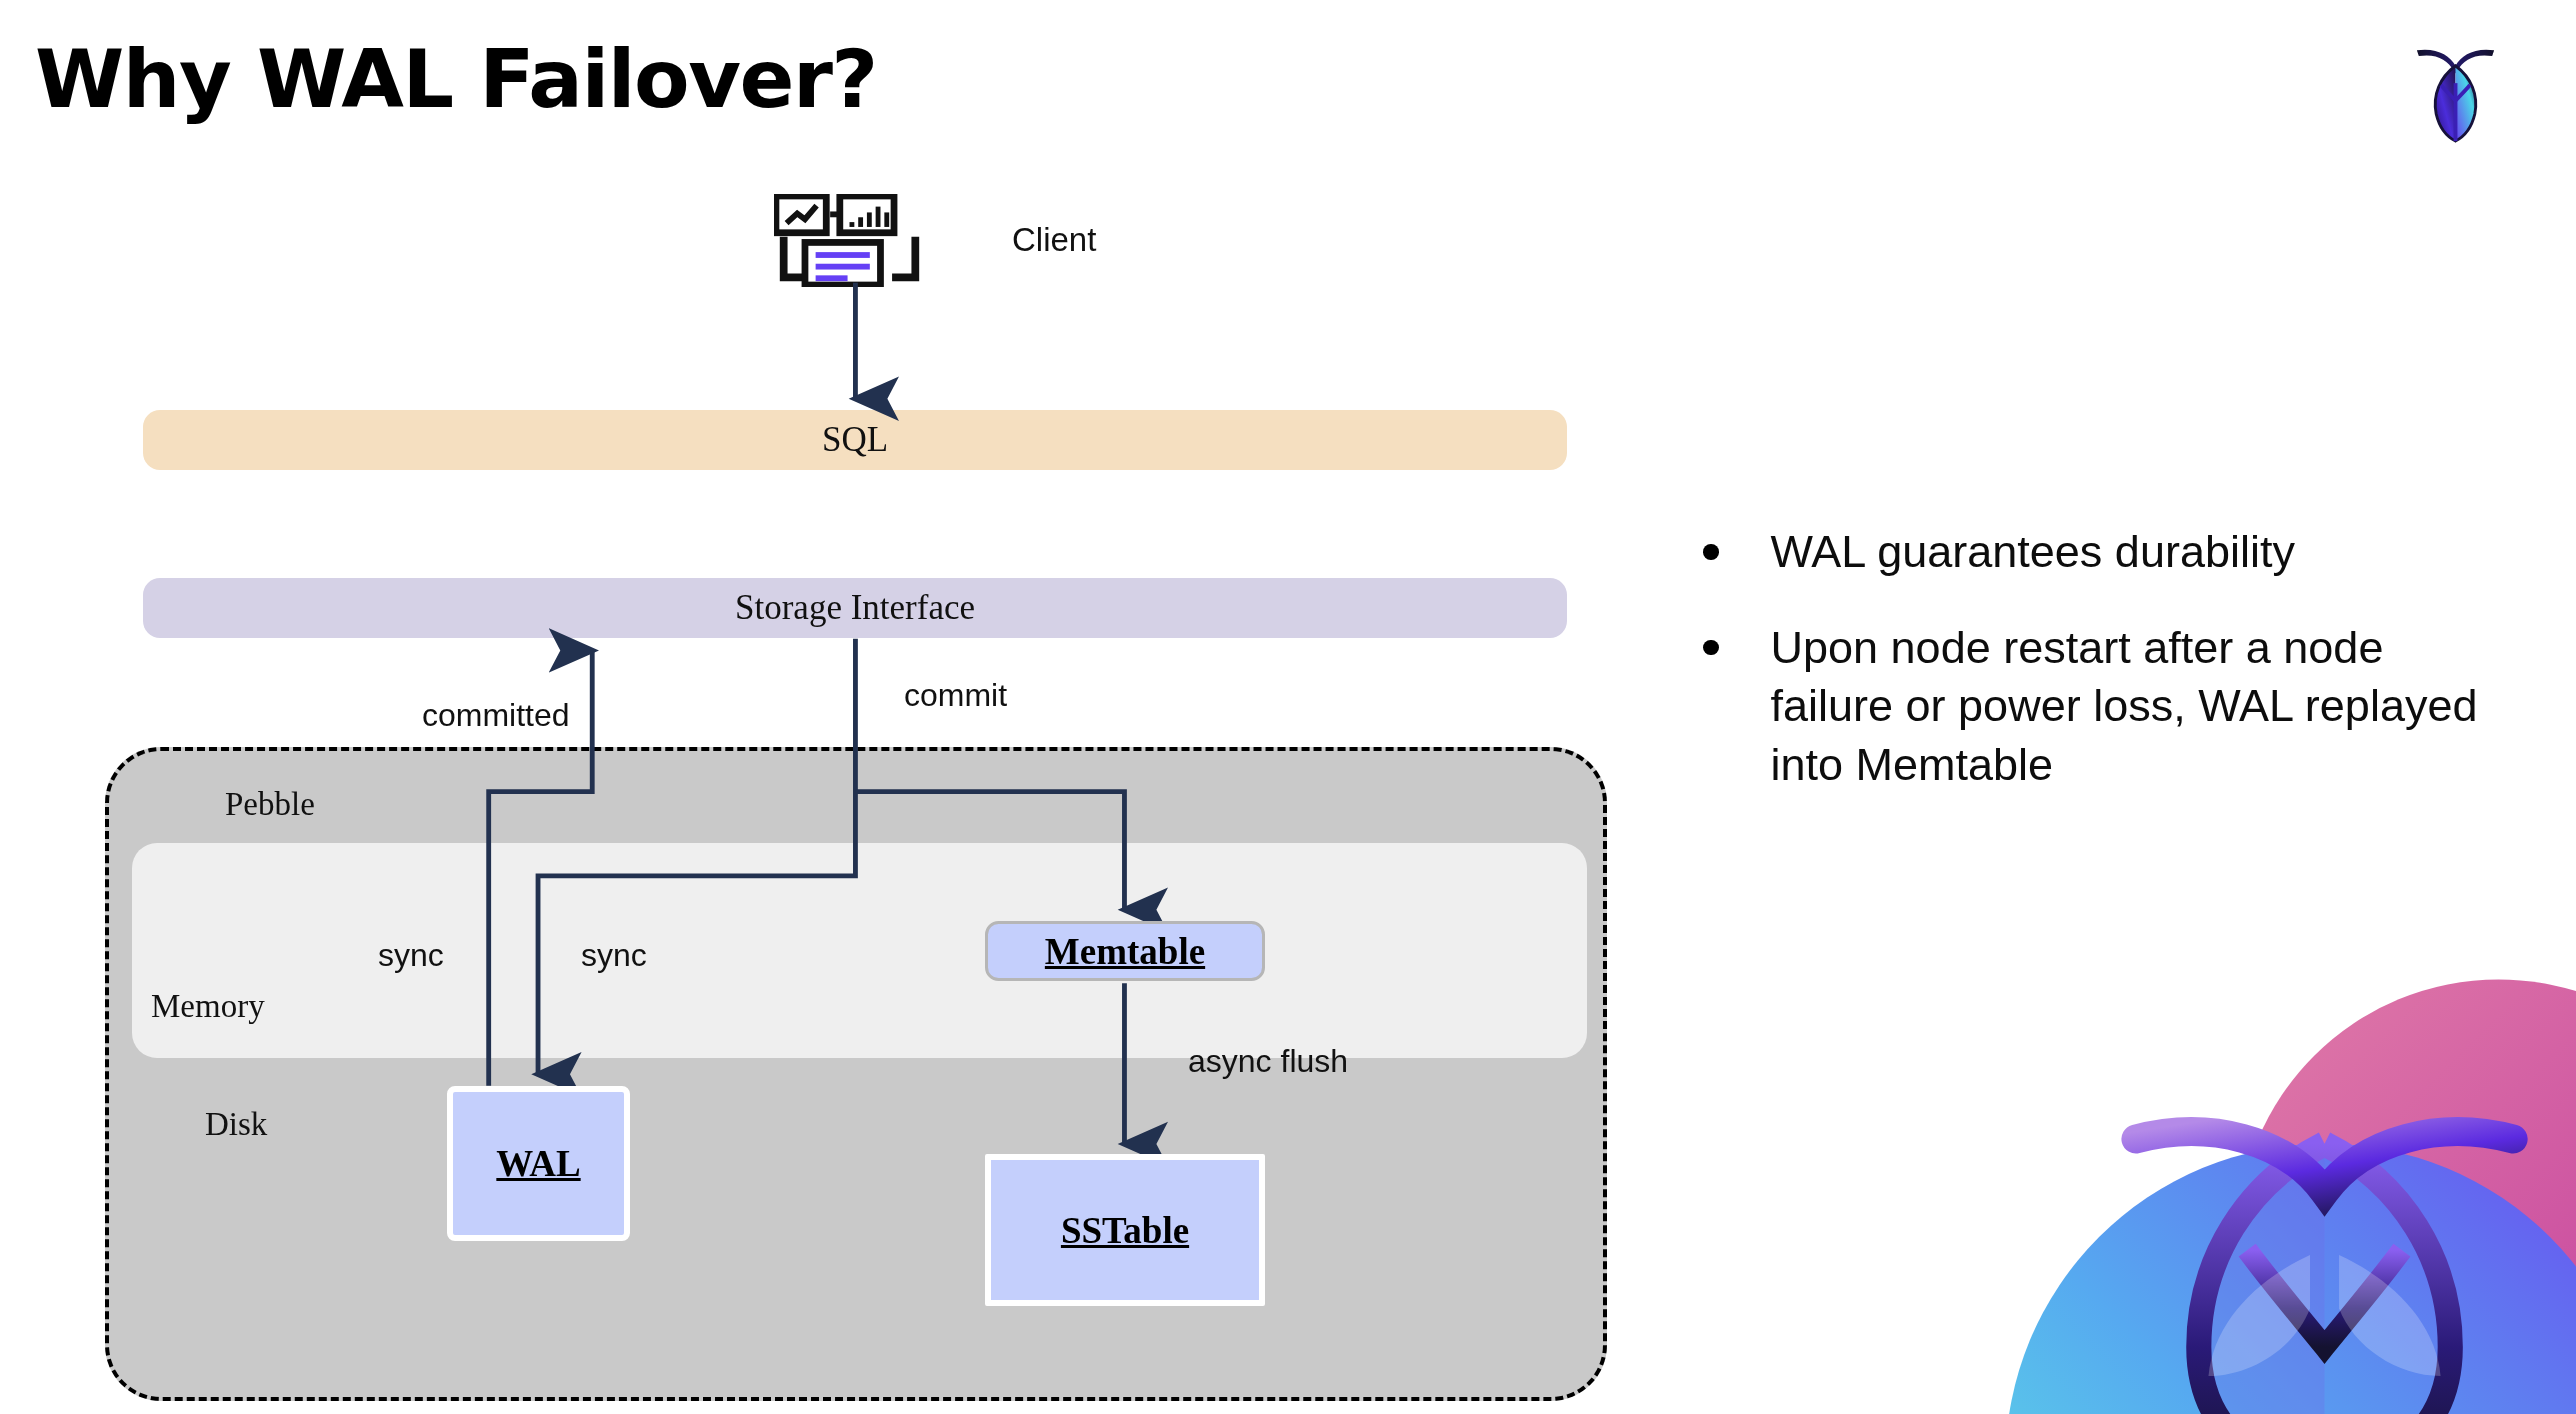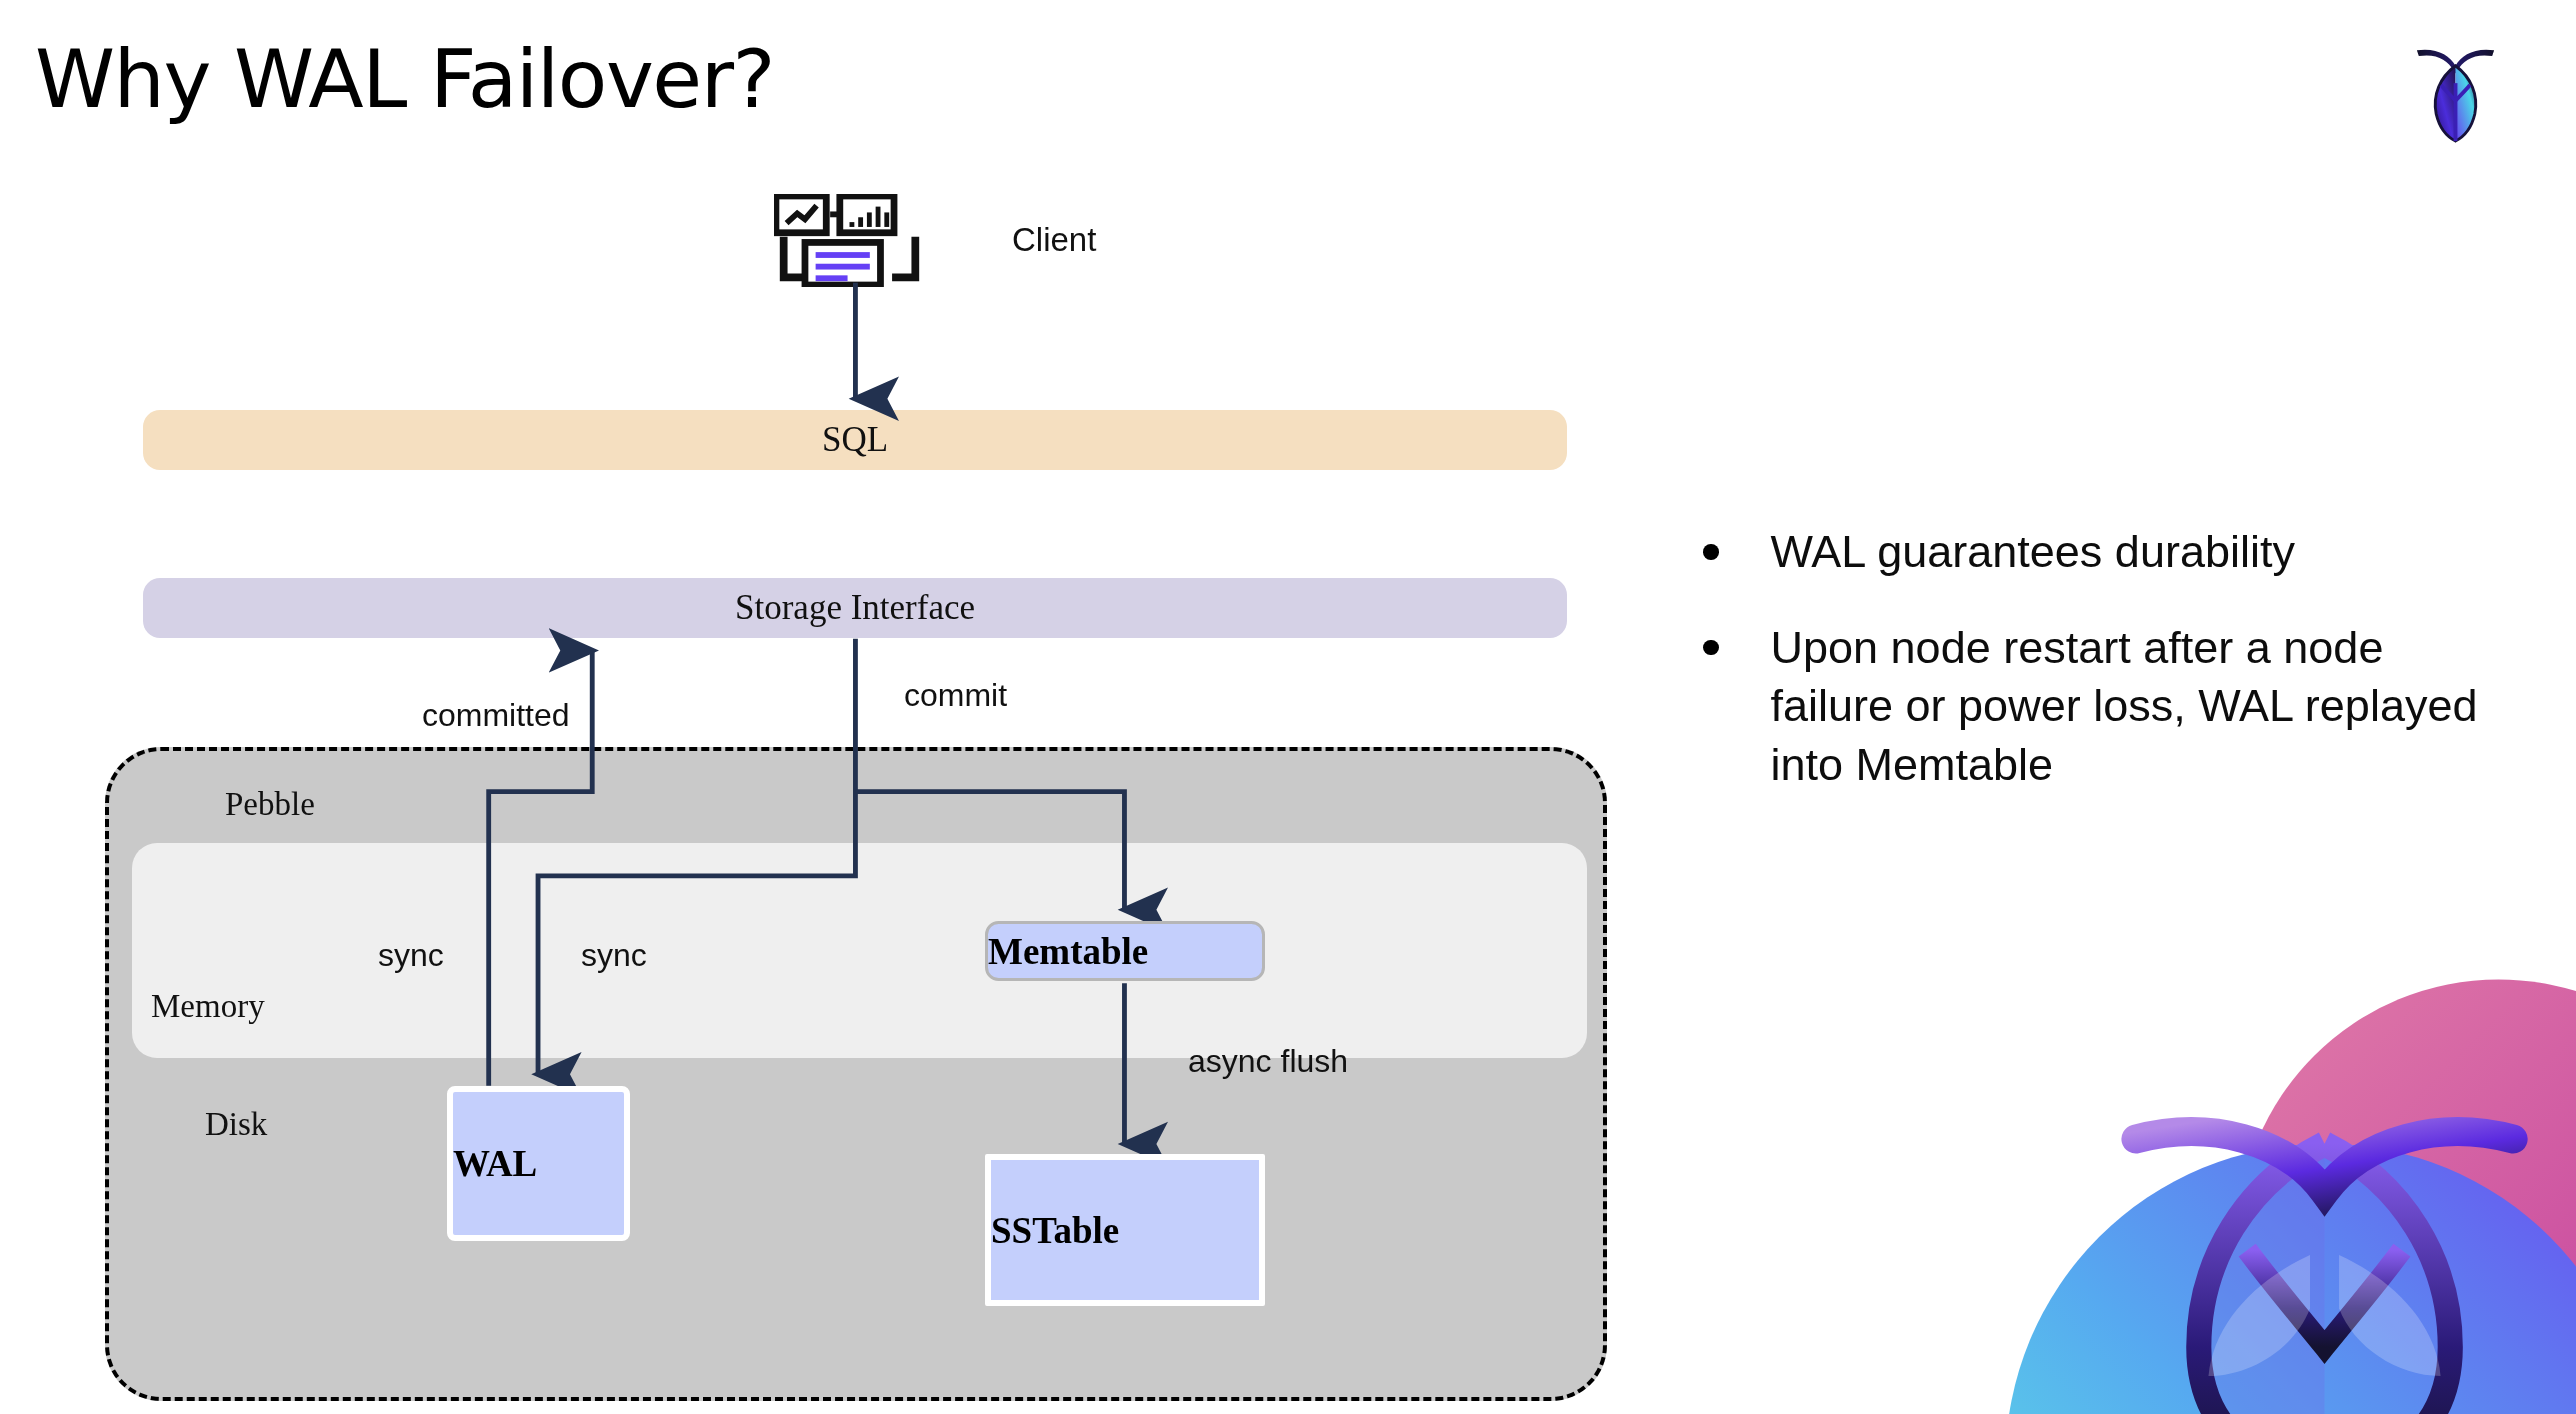--- a/index.html
+++ b/index.html
@@ -22,21 +22,21 @@
     inset: 0;
     background: #ffffff;
   }
 
   
   .slide-title {
     position: absolute;
     left: 35px;
     top: 35px;
     font-family: "DejaVu Sans", sans-serif;
-    font-weight: 400;
+    font-weight: 700;
     font-size: 81px;
     letter-spacing: -1.5px;
     color: #000000;
     line-height: 1.1;
     white-space: nowrap;
   }
 
   
   .brand-logo {
     position: absolute;
@@ -126,26 +126,27 @@
   .label-memory { left: 151px; top: 988px; }
   .label-disk   { left: 205px; top: 1106px; }
 
   
   .node-box {
     position: absolute;
     border-radius: 13.5px;
     background: #c4cffc;
     display: flex;
     align-items: center;
-    justify-content: flex-start;
+    justify-content: center;
     font-family: "Liberation Serif", serif;
     font-weight: 700;
     font-size: 37px;
     color: #000000;
     box-sizing: border-box;
+    text-decoration: underline;
   }
   .node-memtable {
     left: 985px;  top: 921px;
     width: 280px;  height: 60px;
     border: 3.9px solid #b6b6b6;
   }
   .node-wal {
     left: 447px;   top: 1086px;
     width: 183px;  height: 155px;
     border: 6.8px solid #ffffff;

